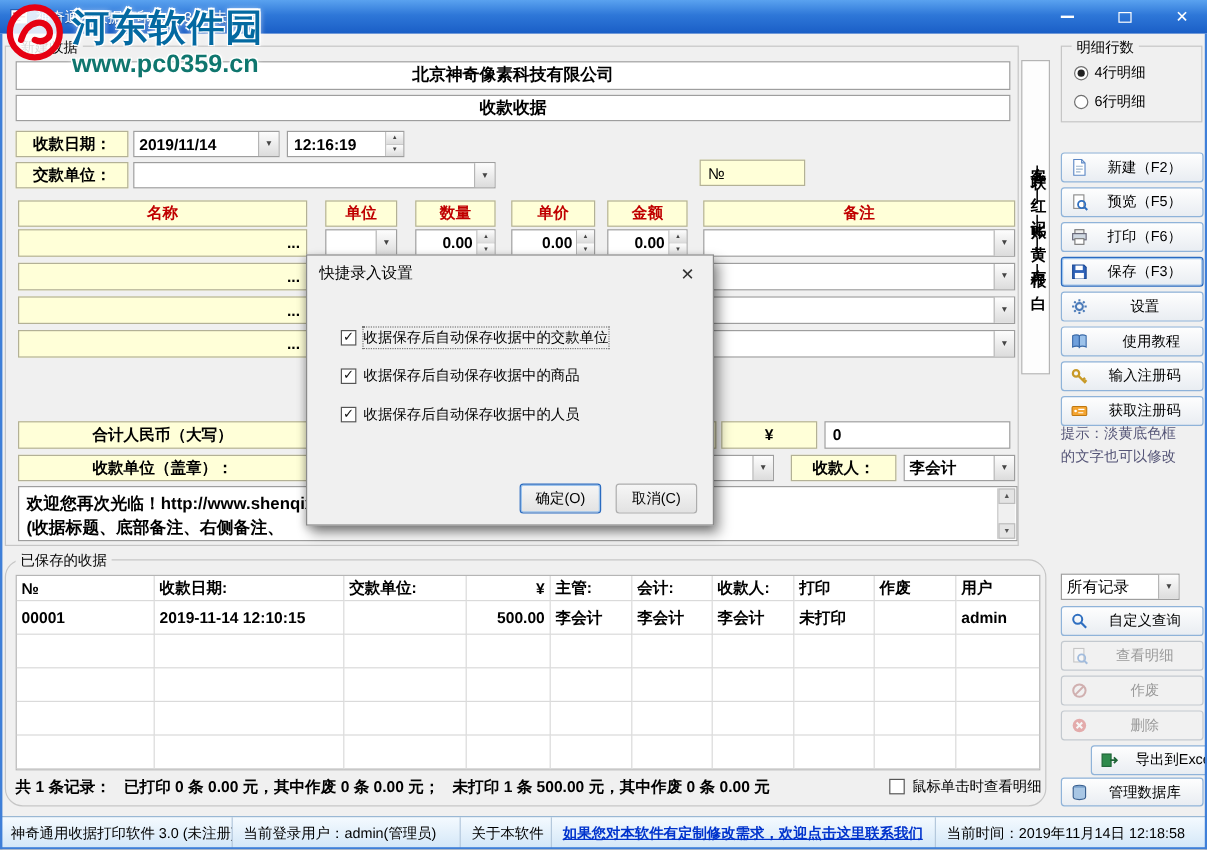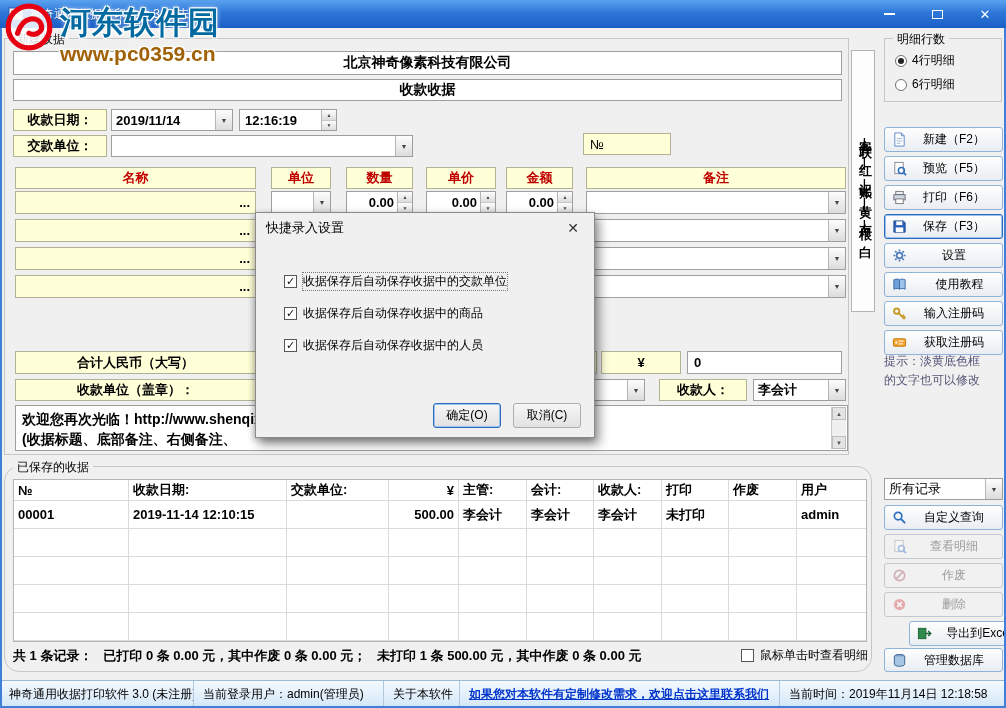--- a/index.html
+++ b/index.html
@@ -90,21 +90,21 @@
   
   .statusbar { position:absolute; left:0; top:680px; width:1006px; height:28px;
     background:linear-gradient(#f4faff,#d2e6f7); border-top:1px solid #9ab8d4;
     display:flex; align-items:stretch; }
   .status-seg { display:flex; align-items:center; padding-left:9px; border-right:1px solid #b4c8dc; font-size:12px; overflow:hidden; white-space:nowrap; }
 
   
   .watermark { position:absolute; left:4px; top:2px; z-index:100; display:flex; align-items:flex-start; pointer-events:none; }
   .wm-text1 { font-size:31px; font-weight:bold; color:#0369a1; letter-spacing:1px;
     text-shadow:-1px -1px 0 #fff,1px -1px 0 #fff,-1px 1px 0 #fff,1px 1px 0 #fff,0 0 5px #fff; }
-  .wm-text2 { font-size:21px; font-weight:bold; color:#a16207; margin-top:-2px;
+  .wm-text2 { font-size:21px; font-weight:bold; color:#0f766e; margin-top:-2px;
     text-shadow:-1px -1px 0 #fff,1px -1px 0 #fff,-1px 1px 0 #fff,1px 1px 0 #fff,0 0 5px #fff; }
 
   .note-scroll { position:absolute; right:1px; top:1px; bottom:1px; width:15px; background:#f0f0f0;
     border-left:1px solid #c9c9c9; display:flex; flex-direction:column; justify-content:space-between; }
   .note-scroll .sarr { height:13px; background:#e4e4e4; border:1px solid #bdbdbd; font-size:6px; color:#555;
     display:flex; align-items:center; justify-content:center; }
 
   .copy-strip { position:absolute; left:851px; top:50px; width:24px; height:262px;
     border:1px solid #b4b4b4; background:#fdfdfd; display:flex; justify-content:center;
     writing-mode:vertical-rl; text-orientation:mixed; font-size:13px; font-weight:bold;
@@ -472,21 +472,21 @@
     </div>
 
     <div class="abs bold" style="left:8px; top:180px; font-size:13px; white-space:pre;">共 1 条记录：   已打印 0 条 0.00 元，其中作废 0 条 0.00 元；   未打印 1 条 500.00 元，其中作废 0 条 0.00 元</div>
 
     <div class="abs" style="left:736px; top:180px; display:flex; align-items:center;">
       <span class="cbox"></span>
       <span>鼠标单击时查看明细</span>
     </div>
   </div>
 
-  <div class="combo" style="left:884px; top:478px; width:119px; height:22px;">
+  <div class="combo" style="left:884px; top:478px; width:99px; height:22px;">
     <span class="combo-text" style="font-weight:normal;">所有记录</span>
     <span class="combo-arrow">▼</span>
   </div>
 
   <div class="side-btn" style="top:505px;">
     <svg width="15" height="15" viewBox="0 0 16 16">
         <circle cx="6.5" cy="6.5" r="4" fill="none" stroke="#2f6fc0" stroke-width="1.8"></circle>
         <line x1="9.6" y1="9.6" x2="14" y2="14" stroke="#2f6fc0" stroke-width="2"></line>
       </svg>
     <span class="lbl">自定义查询</span>

